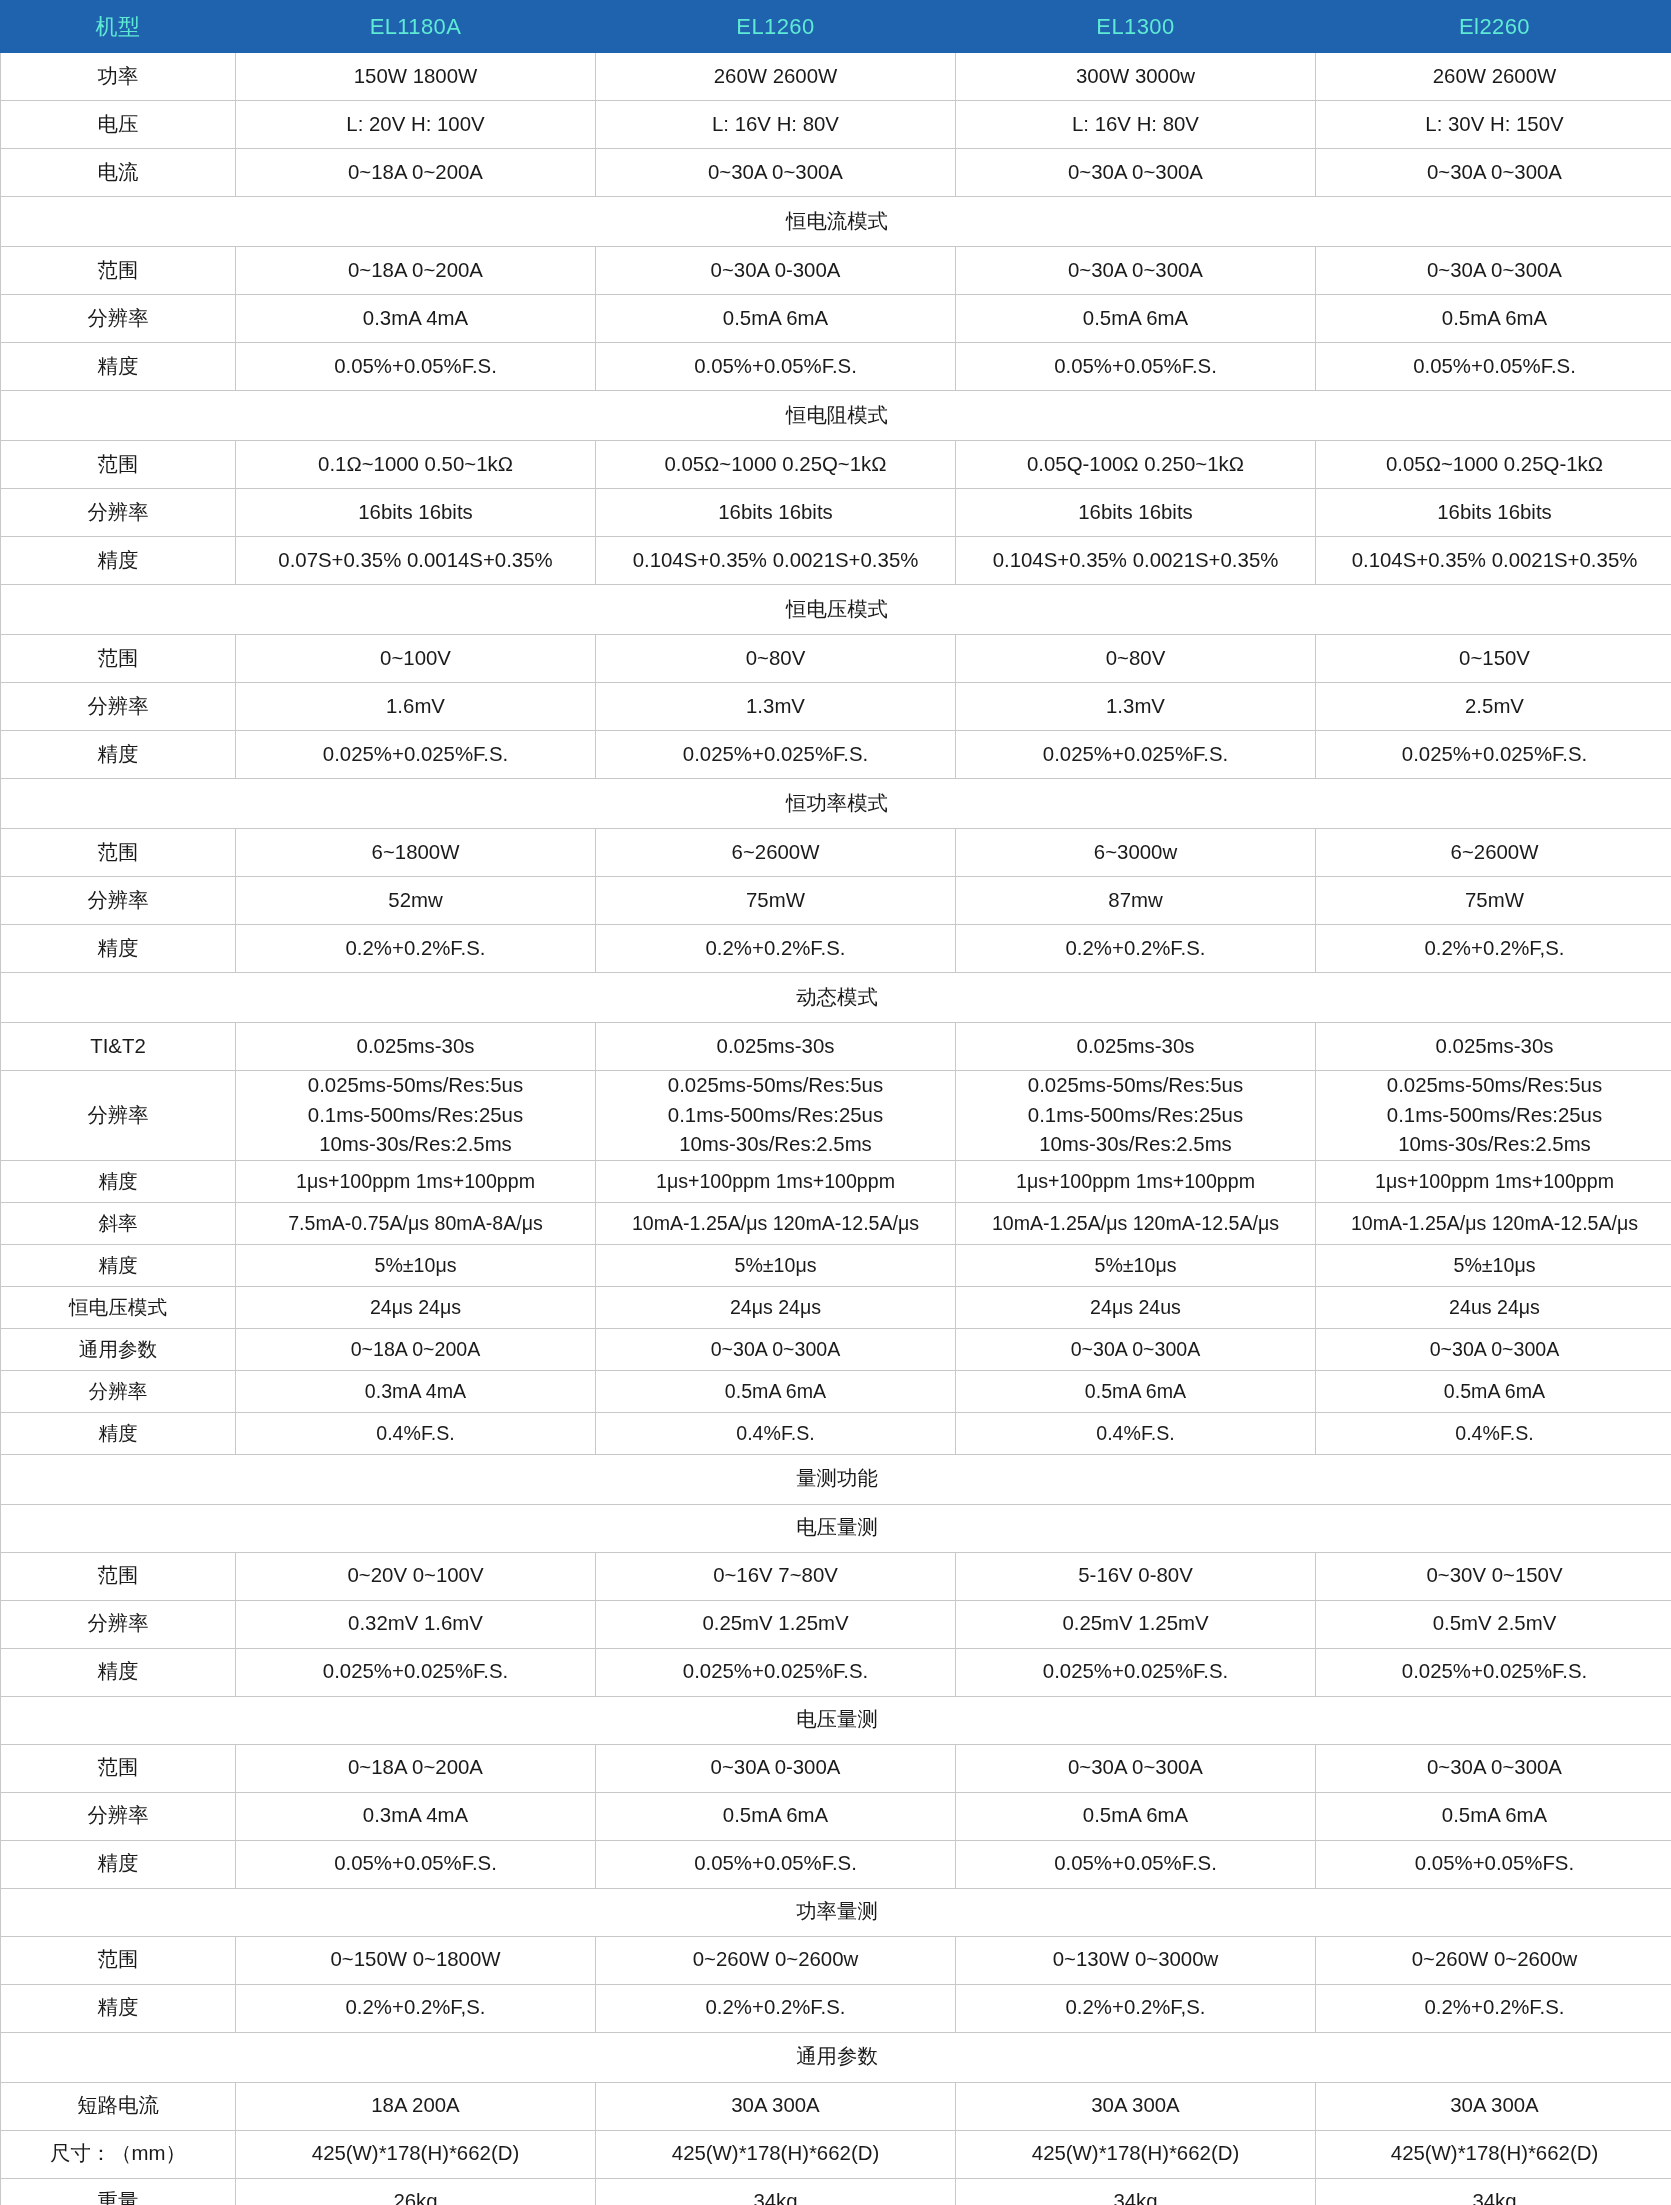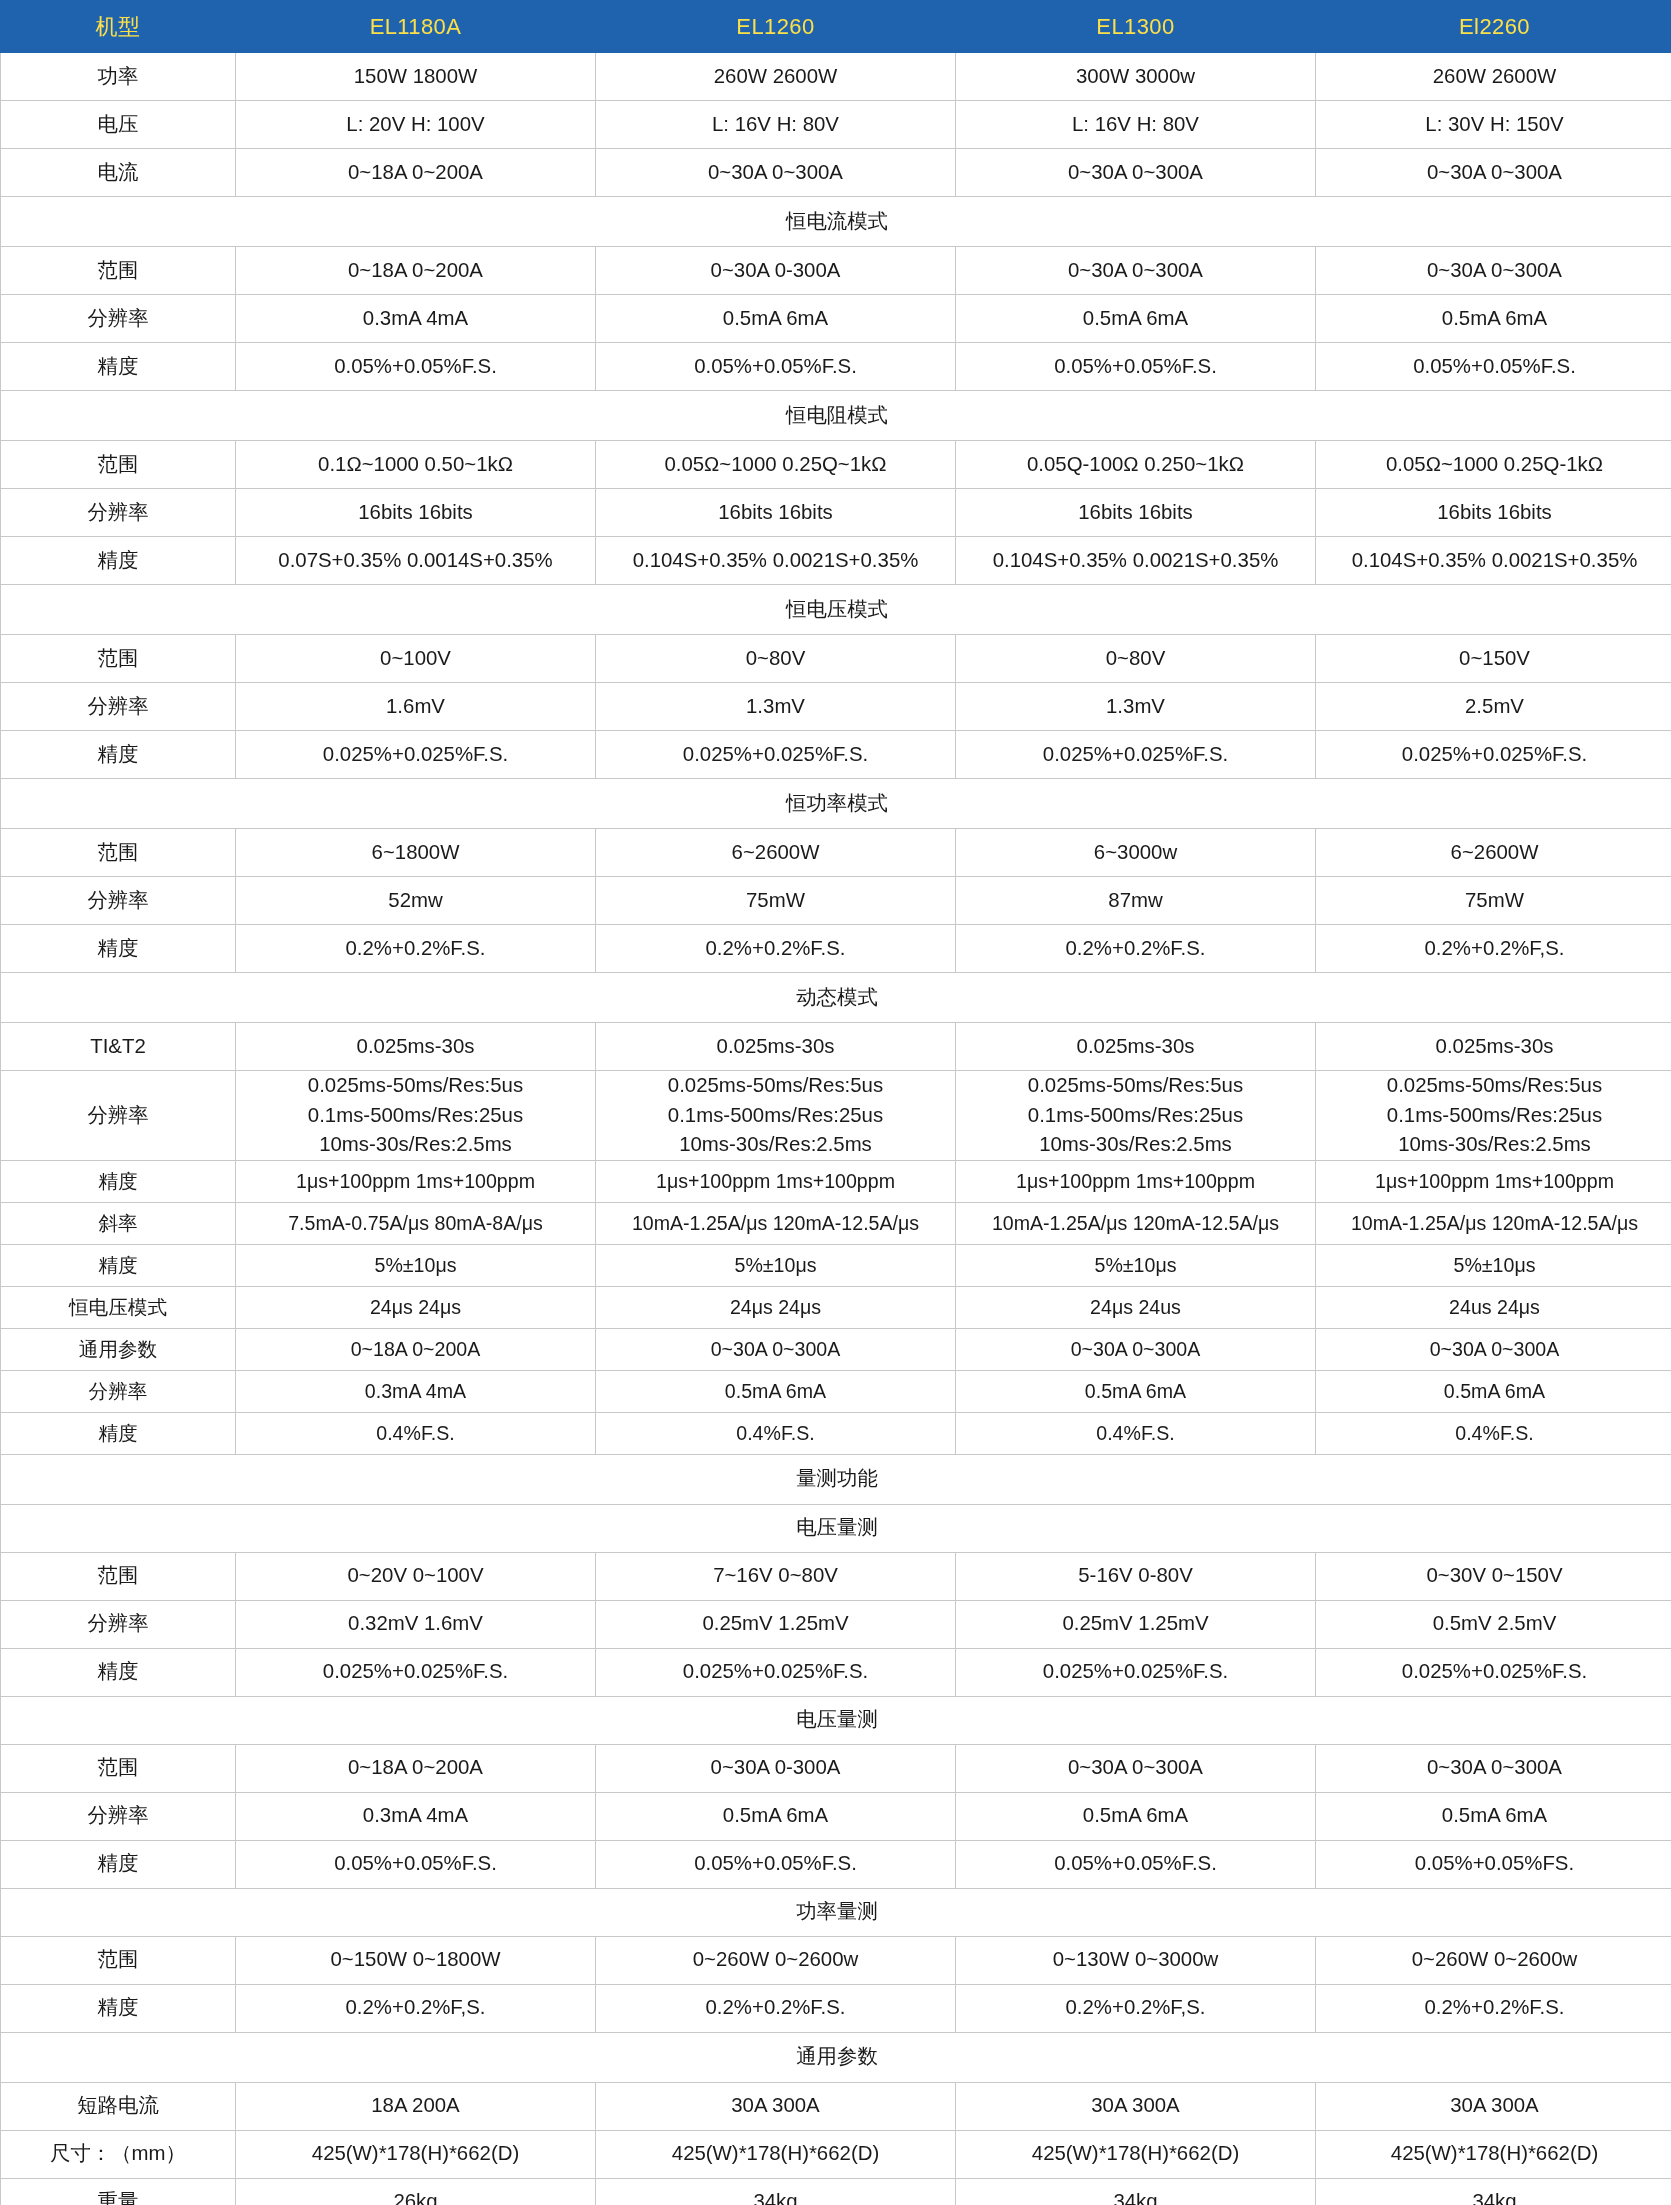--- a/index.html
+++ b/index.html
@@ -33,21 +33,21 @@
     padding: 0;
     vertical-align: middle;
     text-align: center;
     font-size: 20.4px;
     line-height: 1.45;
     font-weight: normal;
   }
   
   tr.header th {
     background: #1f62ae;
-    color: #fde047;
+    color: #5eead4;
     height: 51px;
     font-size: 22px;
     border: 0.8px solid #1f62ae;
     letter-spacing: 0.4px;
   }
   tr.header th.model-head {
     background: #1f62ae;
   }
   
   td.label {
@@ -304,21 +304,21 @@
         </tr>
         <tr>
           <td class="section" colspan="5">量测功能</td>
         </tr>
         <tr>
           <td class="subsection" colspan="5">电压量测</td>
         </tr>
         <tr>
           <td class="label">范围</td>
           <td class="val">0~20V     0~100V</td>
-          <td class="val">7~16V      0~80V</td>
+          <td class="val">0~16V      7~80V</td>
           <td class="val">5-16V      0-80V</td>
           <td class="val">0~30V     0~150V</td>
         </tr>
         <tr>
           <td class="label">分辨率</td>
           <td class="val">0.32mV      1.6mV</td>
           <td class="val">0.25mV      1.25mV</td>
           <td class="val">0.25mV      1.25mV</td>
           <td class="val">0.5mV      2.5mV</td>
         </tr>

